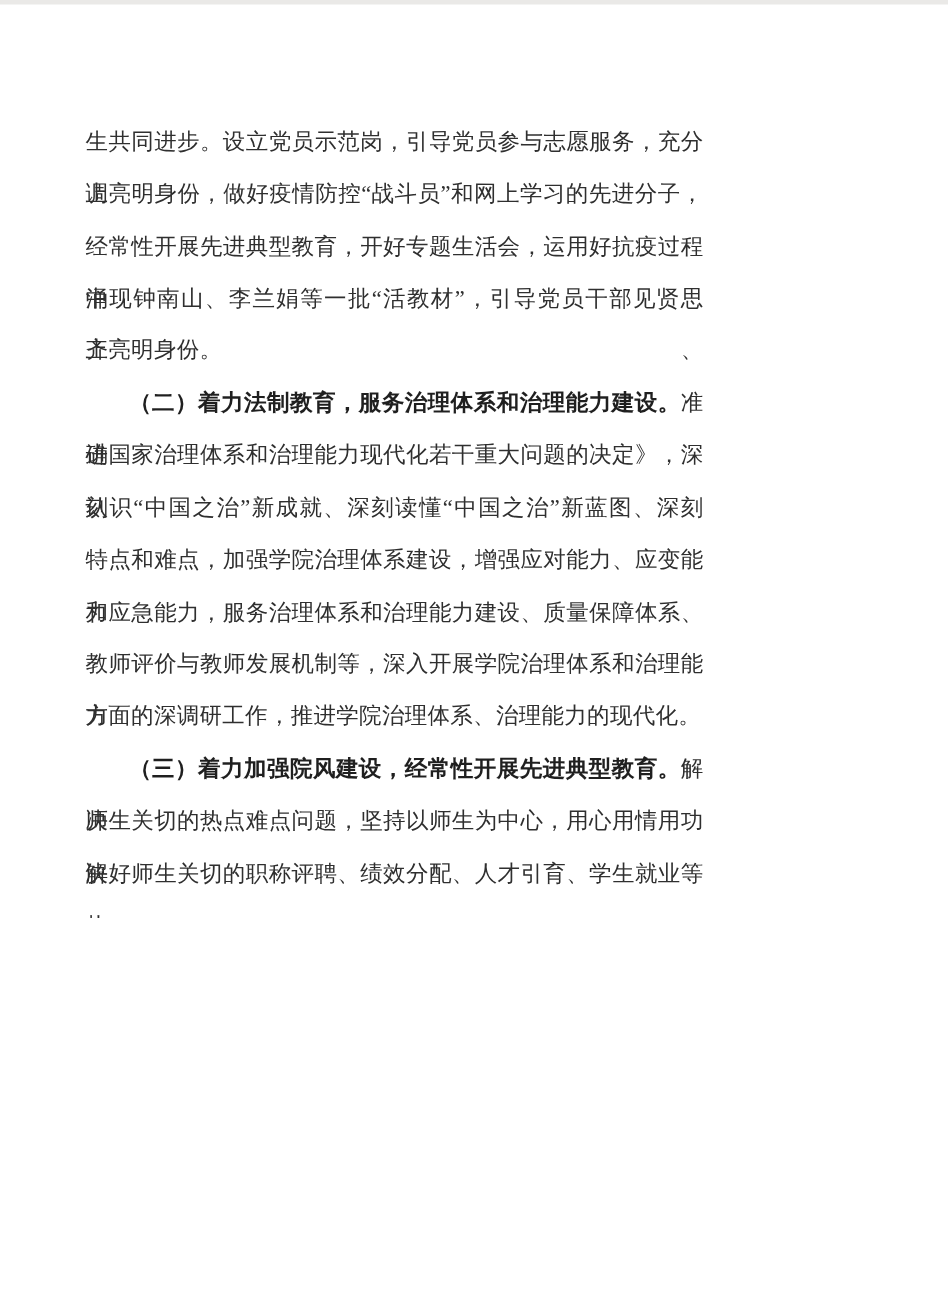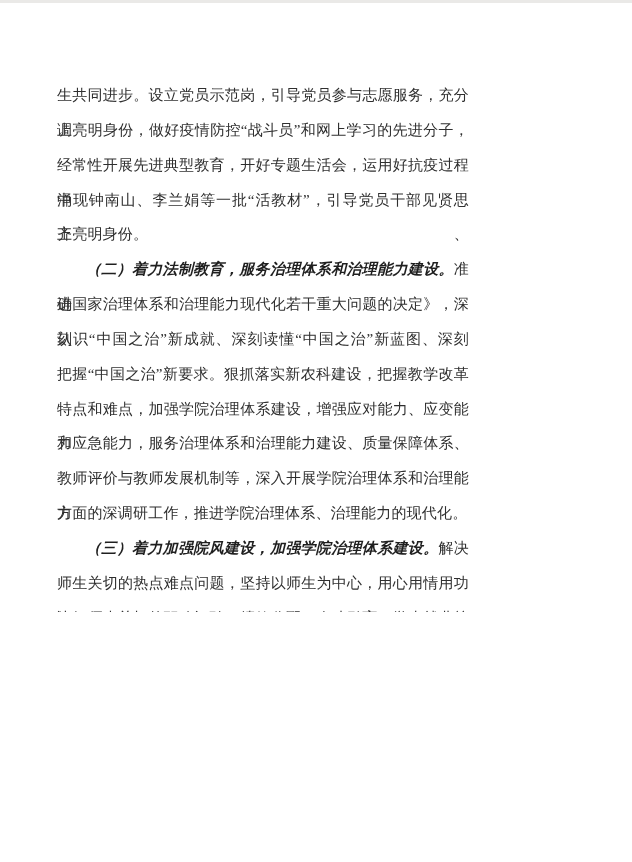--- a/index.html
+++ b/index.html
@@ -34,21 +34,20 @@
   .text-line.justify {
     white-space: normal;
     text-align: justify;
     text-align-last: justify;
     text-justify: inter-ideograph;
   }
   .text-line.indent { text-indent: 29px; }
   .seg-bold {
     font-weight: 700;
     color: #1f1f1f;
-    font-style: italic;
   }
   .seg-normal { font-weight: 400; }
   .page-footer {
     position: absolute;
     left: 57px;
     top: 810px;
     width: 412px;
     text-align: center;
     font-size: 14px;
     letter-spacing: 2px;
@@ -64,24 +63,23 @@
   <div class="doc-body">
 
   <div class="text-line justify"><span class="seg-normal">生共同进步。设立党员示范岗，引导党员参与志愿服务，充分调</span></div>
       <div class="text-line justify"><span class="seg-normal">上亮明身份，做好疫情防控“战斗员”和网上学习的先进分子，</span></div>
       <div class="text-line justify"><span class="seg-normal">经常性开展先进典型教育，开好专题生活会，运用好抗疫过程中</span></div>
       <div class="text-line justify"><span class="seg-normal">涌现钟南山、李兰娟等一批“活教材”，引导党员干部见贤思齐、</span></div>
       <div class="text-line"><span class="seg-normal">上亮明身份。</span></div>
       <div class="text-line justify indent"><span class="seg-bold">（二）着力法制教育，服务治理体系和治理能力建设。</span><span class="seg-normal">准确</span></div>
       <div class="text-line justify"><span class="seg-normal">进国家治理体系和治理能力现代化若干重大问题的决定》，深刻</span></div>
       <div class="text-line justify"><span class="seg-normal">认识“中国之治”新成就、深刻读懂“中国之治”新蓝图、深刻</span></div>
-      <div class="text-line justify"><span class="seg-normal">把握“中国之治”新要求。狠抓落实新农科建设，把握教学改革</span></div>
       <div class="text-line justify"><span class="seg-normal">特点和难点，加强学院治理体系建设，增强应对能力、应变能力</span></div>
       <div class="text-line justify"><span class="seg-normal">和应急能力，服务治理体系和治理能力建设、质量保障体系、</span></div>
       <div class="text-line justify"><span class="seg-normal">教师评价与教师发展机制等，深入开展学院治理体系和治理能力</span></div>
       <div class="text-line"><span class="seg-normal">方面的深调研工作，推进学院治理体系、治理能力的现代化。</span></div>
-      <div class="text-line justify indent"><span class="seg-bold">（三）着力加强院风建设，加强学院治理体系建设。</span><span class="seg-normal">解决</span></div>
+      <div class="text-line justify indent"><span class="seg-bold">（三）着力加强院风建设，经常性开展先进典型教育。</span><span class="seg-normal">解决</span></div>
       <div class="text-line justify"><span class="seg-normal">师生关切的热点难点问题，坚持以师生为中心，用心用情用功解</span></div>
       <div class="text-line justify"><span class="seg-normal">决好师生关切的职称评聘、绩效分配、人才引育、学生就业等热</span></div>
     </div>
 
   <div class="page-footer">- 7 -</div>
 </div>
 
 </body></html>

